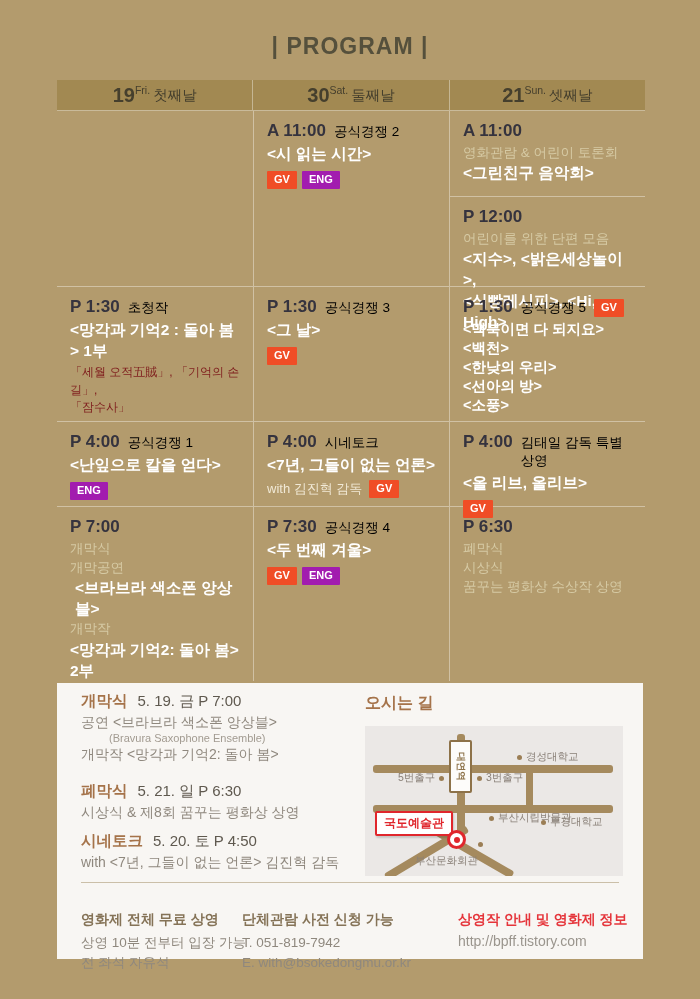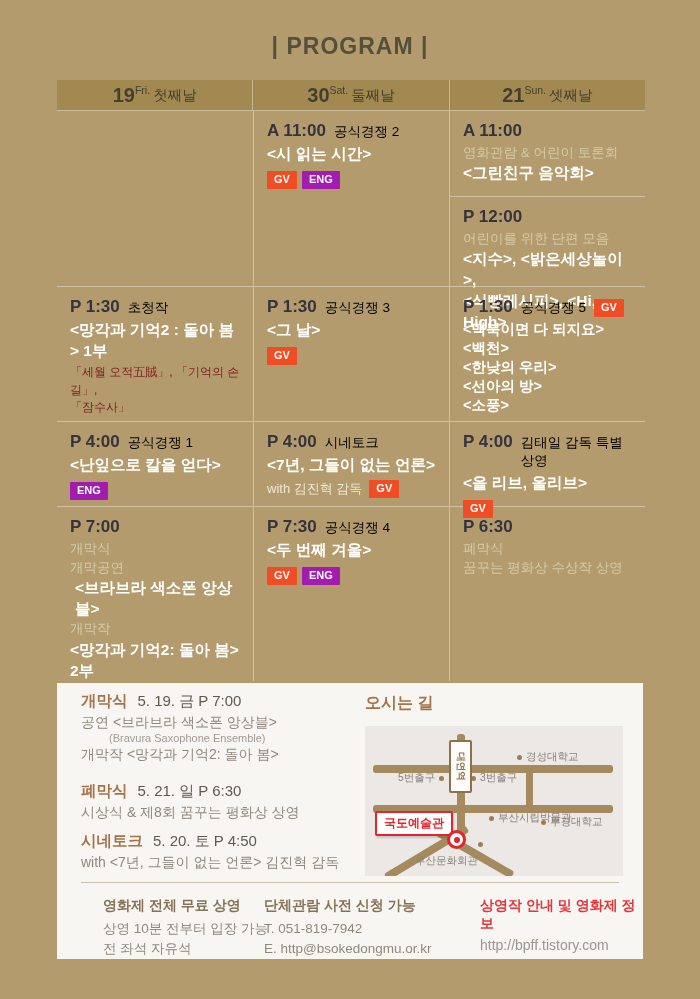--- a/index.html
+++ b/index.html
@@ -68,21 +68,21 @@
     display:flex;align-items:center;justify-content:center;}
   .station span{transform:rotate(90deg);font-size:9.5px;color:#8d7249;white-space:nowrap;font-weight:bold;}
   .venue-badge{position:absolute;left:10px;top:85px;z-index:4;background:#ffffff;
     border:2px solid #e0262c;border-radius:2px;color:#e0262c;font-weight:bold;font-size:12px;
     padding:2px 7px;box-shadow:1px 2px 2px rgba(0,0,0,.15);}
   .marker{position:absolute;left:82px;top:104px;width:13px;height:13px;border:3px solid #e0262c;
     border-radius:50%;background:#fff;z-index:4;display:flex;align-items:center;justify-content:center;}
   .marker .mdot{width:6px;height:6px;border-radius:50%;background:#e0262c;}
 
   .divider{position:absolute;left:24px;right:24px;top:199px;height:1px;background:#cbbfa8;}
-  .fcol{position:absolute;top:214px;margin-left:22px;}
+  .fcol{position:absolute;top:228px;}
   .fc1{left:24px;} .fc2{left:185px;} .fc3{left:401px;}
   .f-head{font-size:14px;font-weight:bold;color:#857357;margin-bottom:4px;}
   .f-head.red{color:#e5353b;}
   .f-line{font-size:13.5px;color:#8f887e;line-height:1.5;}
   .f-link{font-size:14px;color:#9a958d;}
 </style>
 </head>
 <body>
 
 <div class="poster">
@@ -231,20 +231,21 @@
           <div class="title">&lt;올 리브, 올리브&gt;</div>
           <div class="badges">
             <span class="badge gv">GV</span>
           </div>
         </div>
         <div class="cell h175">
           <div class="trow">
             <span class="time">P 6:30</span>
           </div>
           <div class="note">폐막식</div>
+          <div class="note">시상식</div>
           <div class="note">꿈꾸는 평화상 수상작 상영</div>
         </div>
       </div>
 
     </div>
   </div>
 
   <div class="panel">
 
     <div class="ib" style="top:8px;">
@@ -288,21 +289,21 @@
         </div>
 
         <div class="mlabel" style="left:152px;top:24px;">
           <span class="dot"></span>
           <span>경성대학교</span>
         </div>
         <div class="mlabel" style="left:33px;top:45px;">
           <span>5번출구</span>
           <span class="dot"></span>
         </div>
-        <div class="mlabel" style="left:106px;top:45px;">
+        <div class="mlabel" style="left:112px;top:45px;">
           <span class="dot"></span>
           <span>3번출구</span>
         </div>
         <div class="mlabel" style="left:176px;top:51px;margin-top:38px;">
           <span class="dot"></span>
           <span>부경대학교</span>
         </div>
         <div class="mlabel" style="left:100px;top:85px;padding-left:24px;">
           <span class="dot"></span>
           <span>부산시립박물관</span>
@@ -323,21 +324,21 @@
     <div class="divider"></div>
 
     <div class="fcol fc1">
       <div class="f-head">영화제 전체 무료 상영</div>
       <div class="f-line">상영 10분 전부터 입장 가능</div>
       <div class="f-line">전 좌석 자유석</div>
     </div>
     <div class="fcol fc2">
       <div class="f-head">단체관람 사전 신청 가능</div>
       <div class="f-line">T. 051-819-7942</div>
-      <div class="f-line">E. http@bsokedongmu.or.kr</div>
+      <div class="f-line">E. with@bsokedongmu.or.kr</div>
     </div>
     <div class="fcol fc3">
       <div class="f-head red">상영작 안내 및 영화제 정보</div>
       <div class="f-link">http://bpff.tistory.com</div>
     </div>
 
   </div>
 </div>
 
 </body></html>

